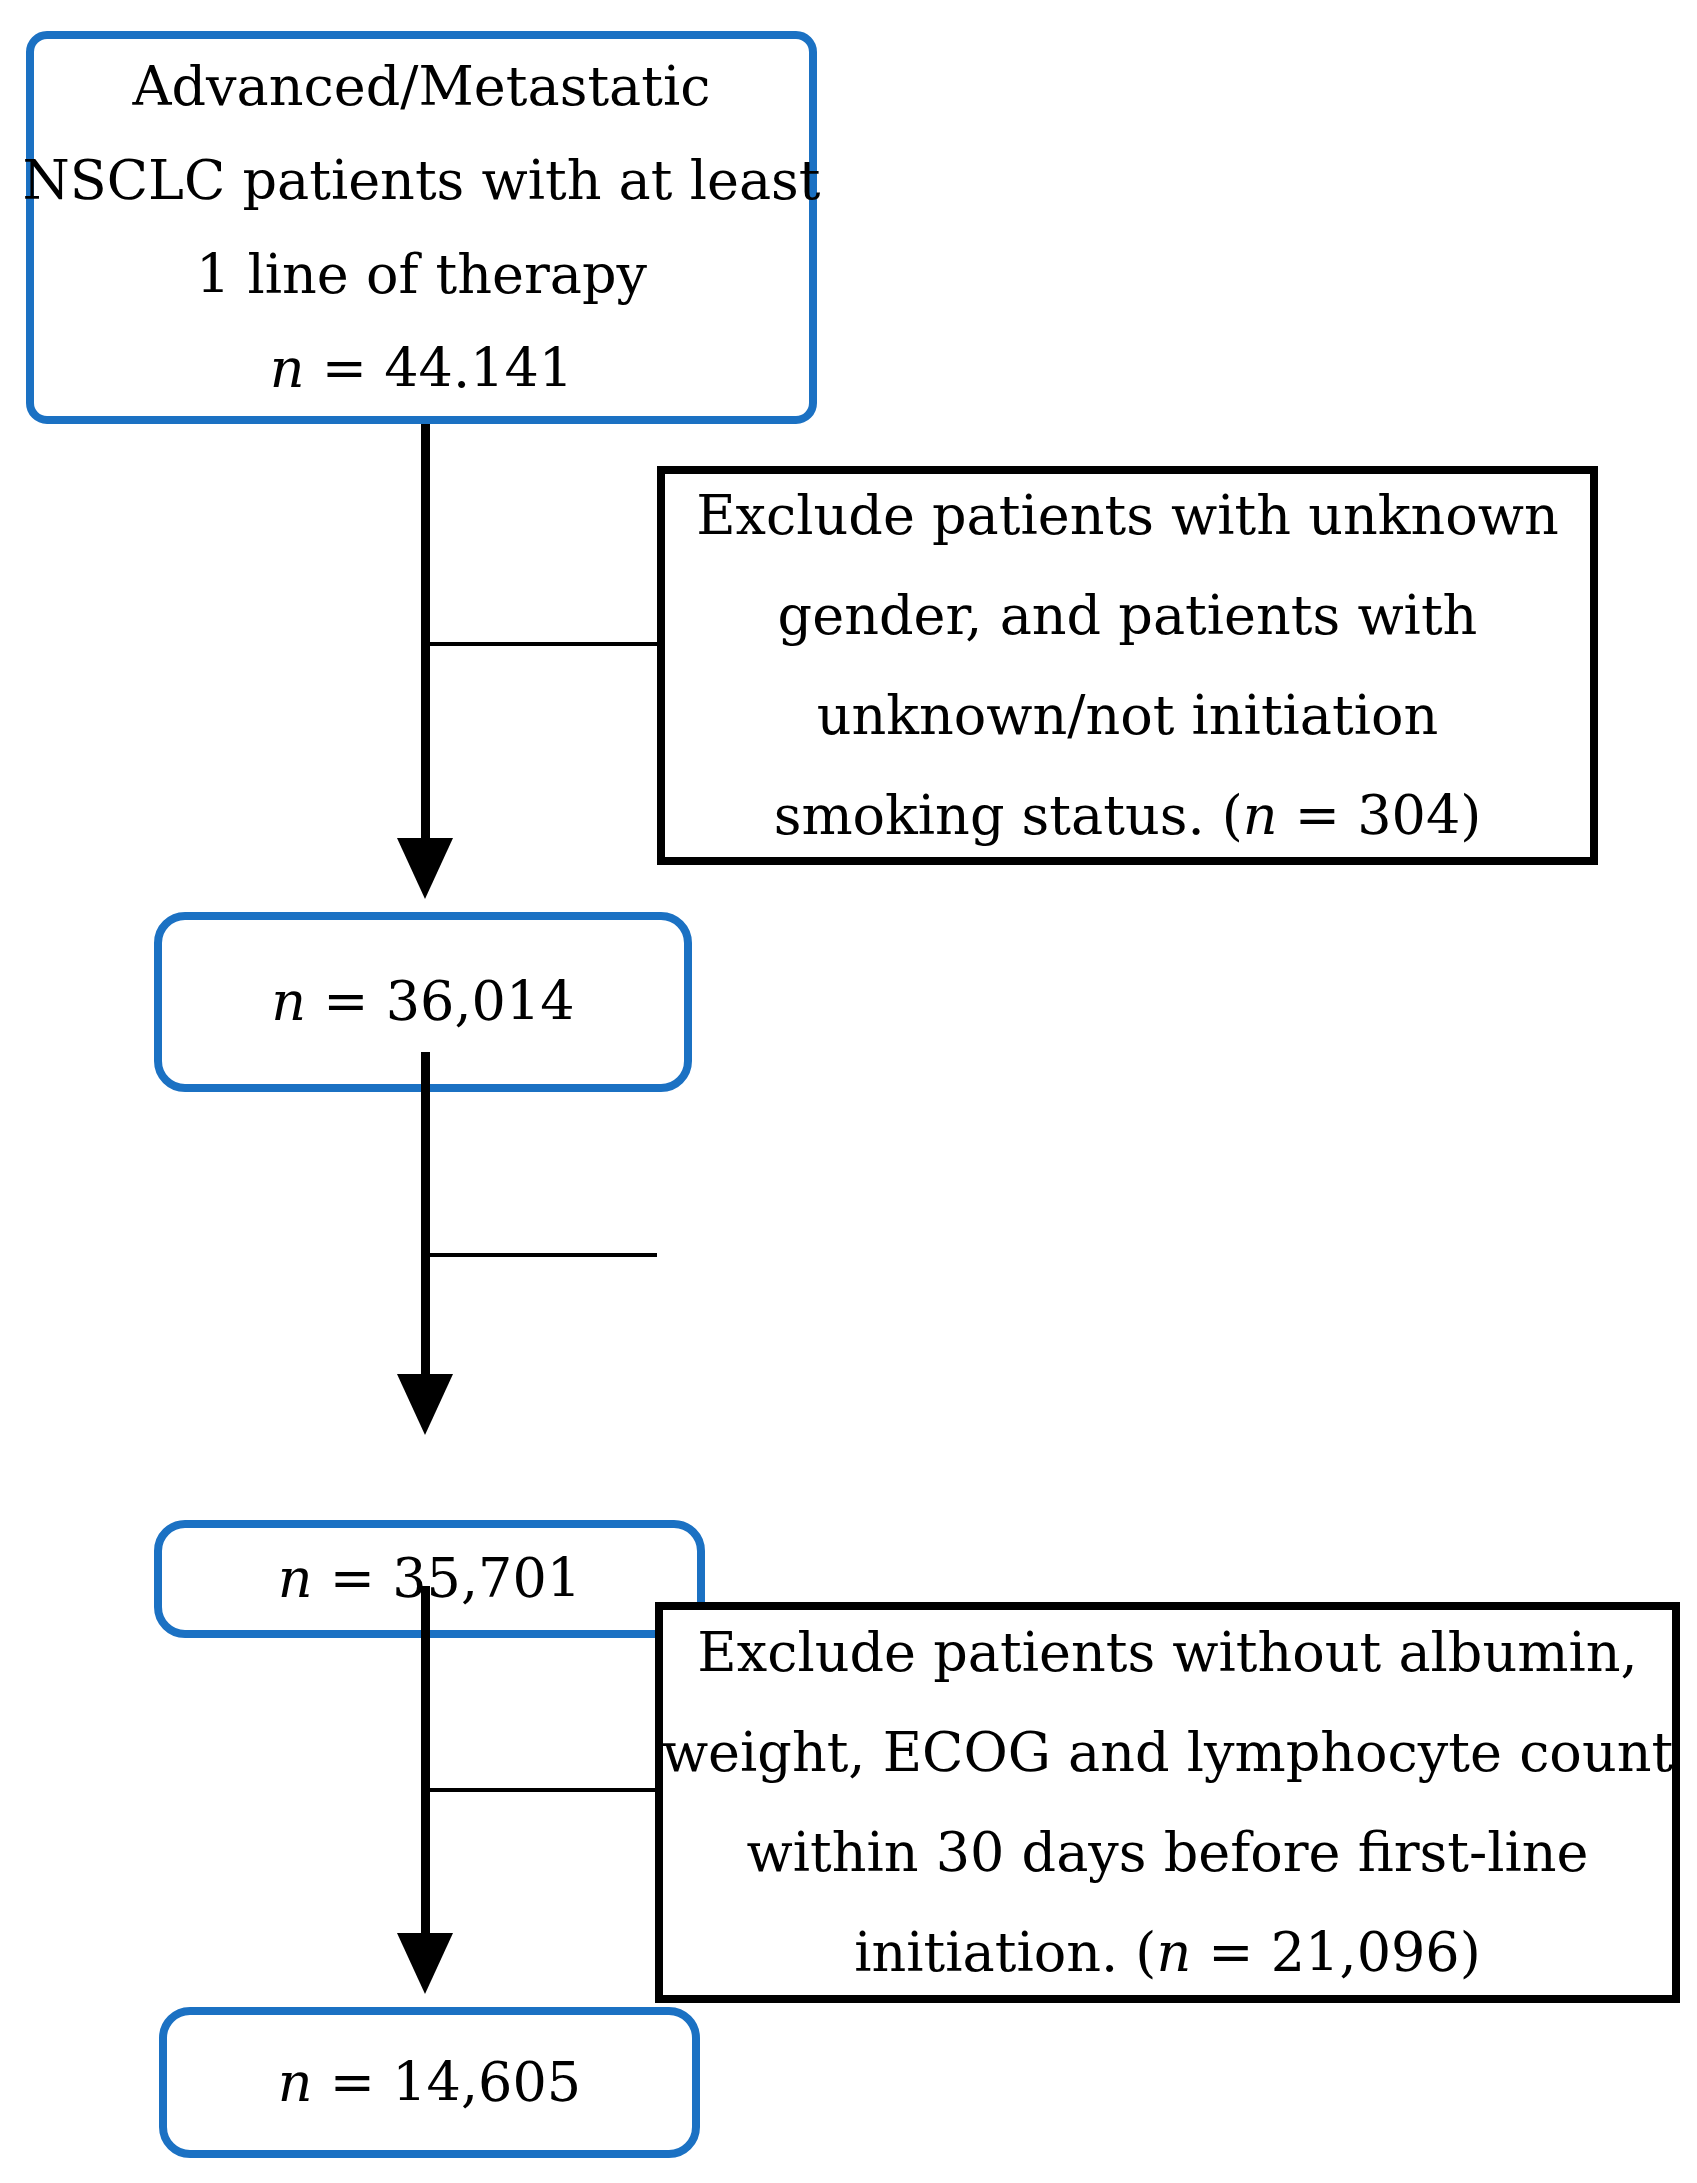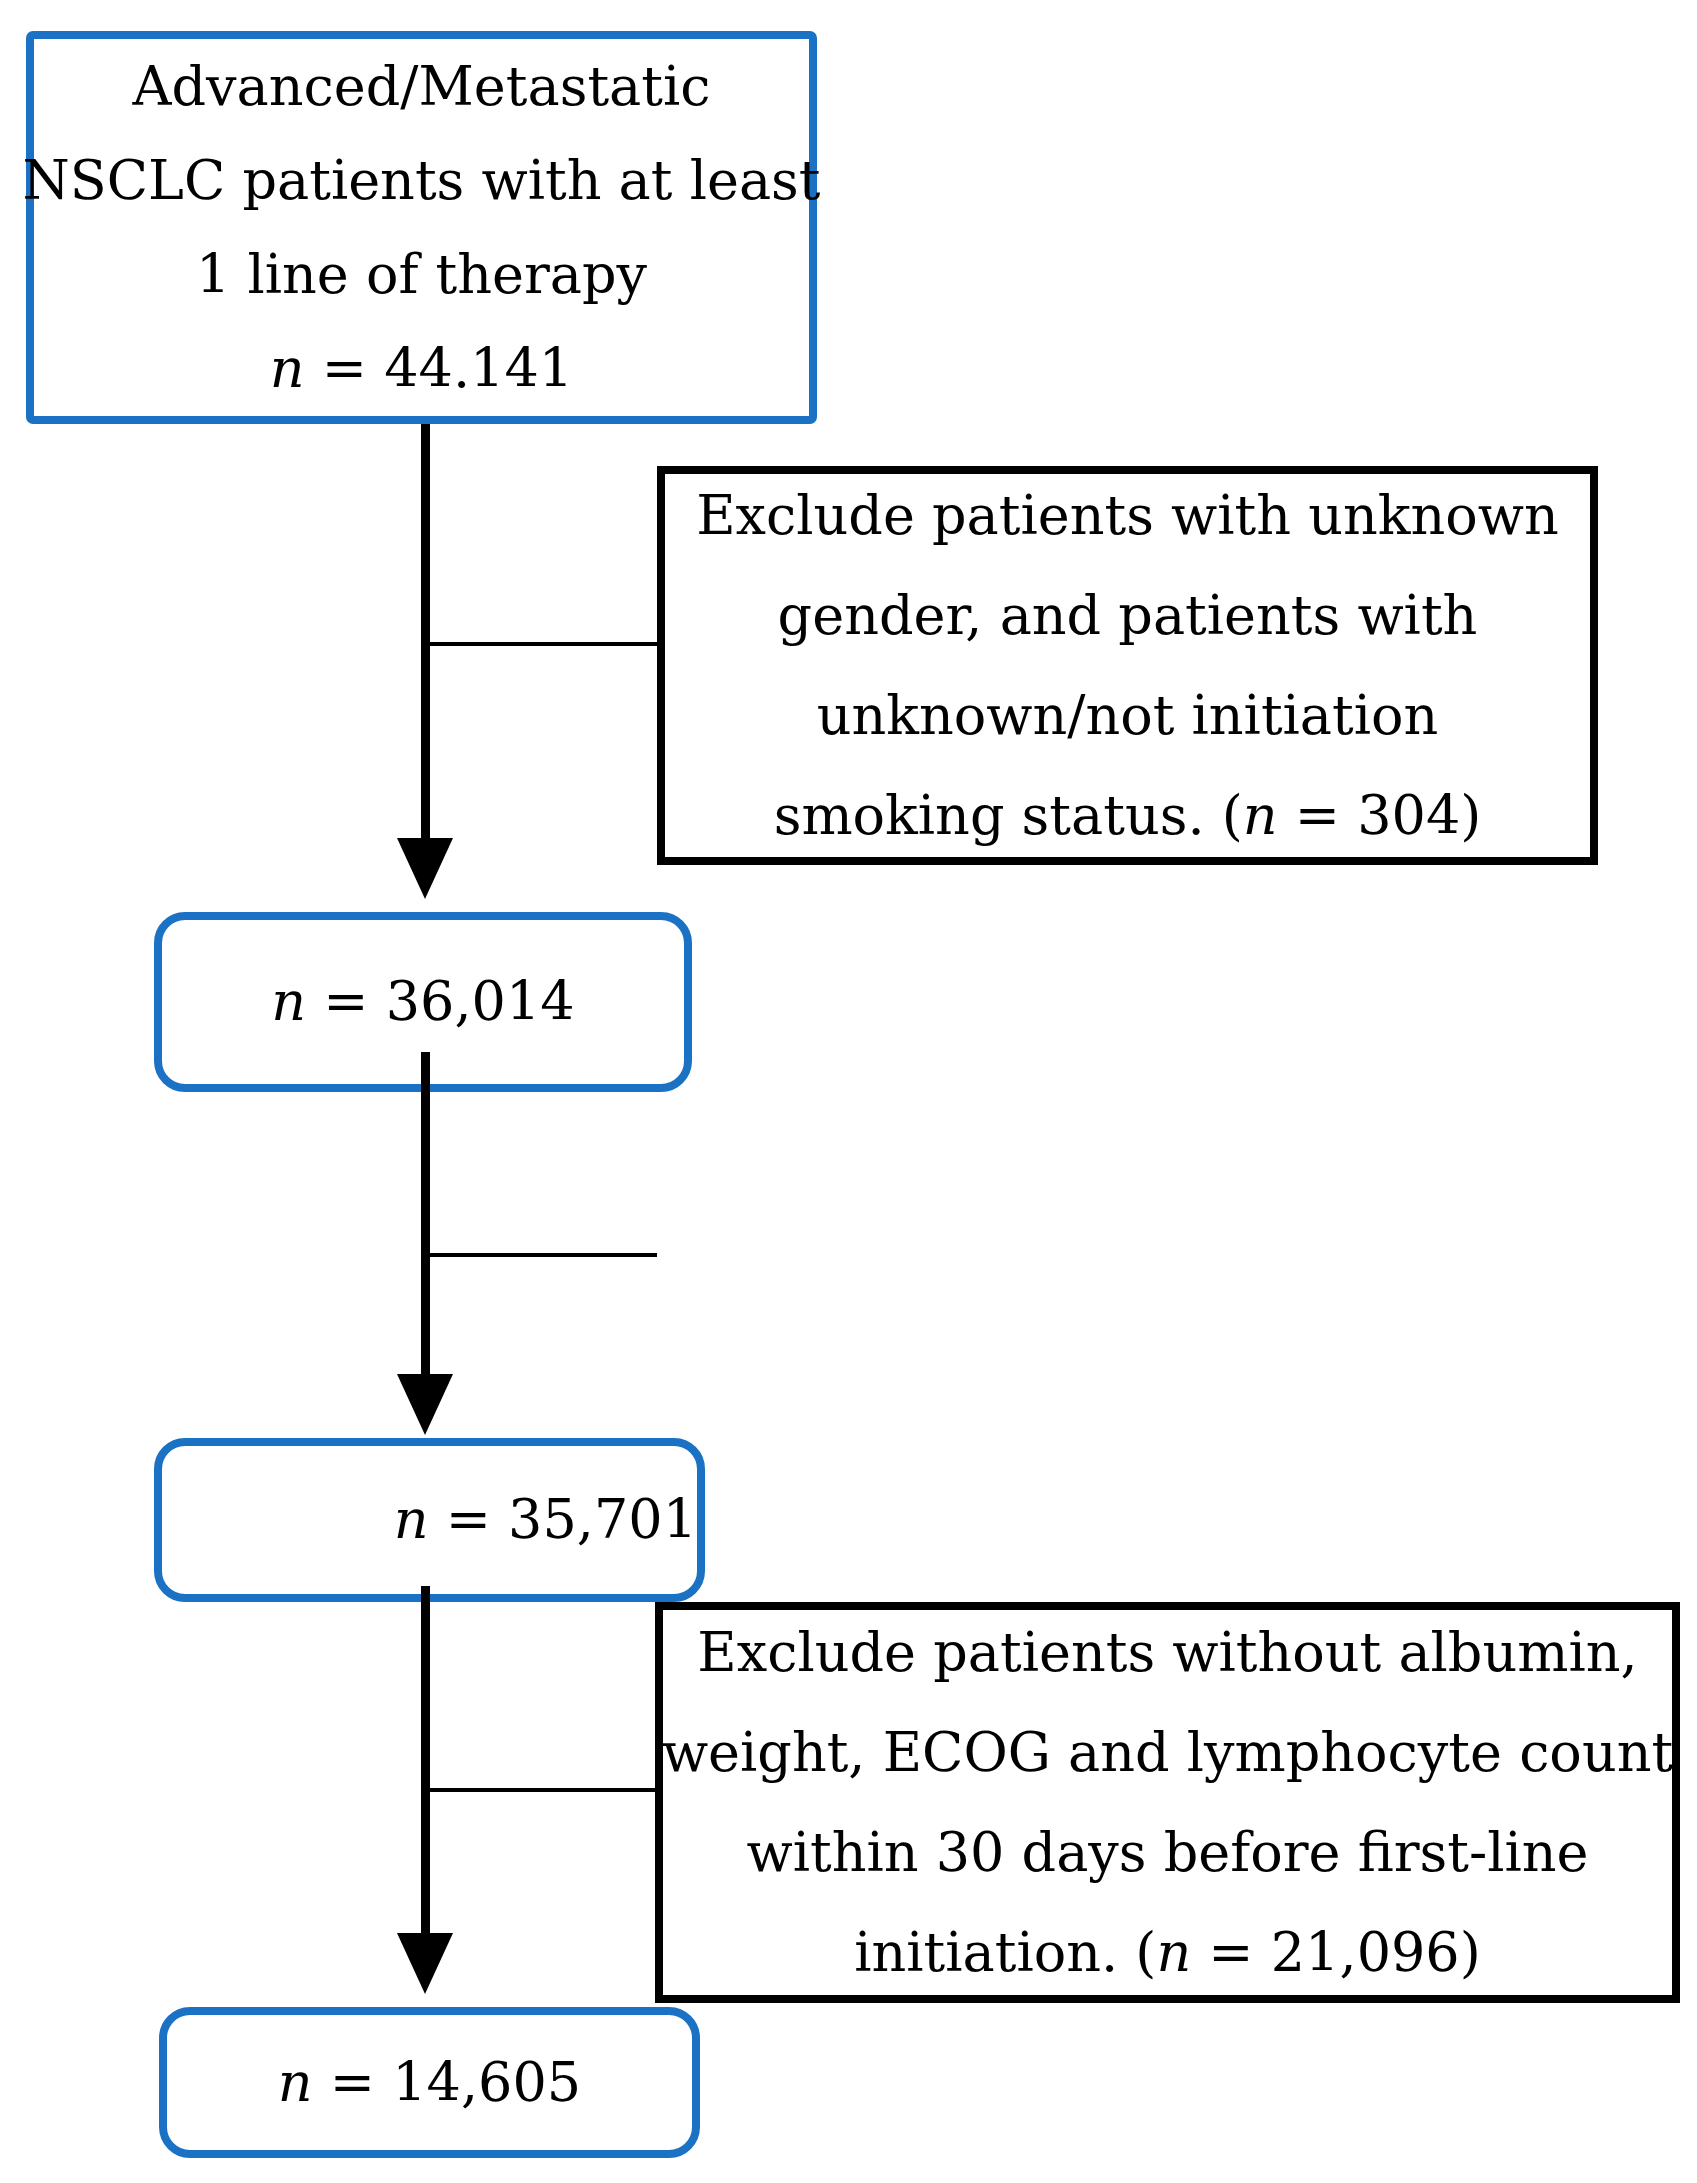--- a/index.html
+++ b/index.html
@@ -15,21 +15,21 @@
     position:absolute;
     box-sizing:border-box;
     background:#ffffff;
     display:flex;
     flex-direction:column;
     justify-content:center;
     align-items:center;
     text-align:center;
   }
   .bluebox{border:8.3px solid #1b71c3;}
-  .bluebox.big{border-radius:7px;}
+  .bluebox.big{border-radius:21px;}
   .bluebox.small{border-radius:31px;}
   .blackbox{border:8.3px solid #000000;gap:8px;}
   .line{
     white-space:nowrap;
     font-size:54px;
     line-height:94px;
     height:94px;
   }
   .blackbox .line{line-height:92px;height:92px;}
   .blackbox.tight .line{line-height:83px;height:83px;}
@@ -70,21 +70,21 @@
   <div class="node bluebox small" style="left:154px;top:912px;width:538px;height:180px;">
     <div class="line"><i>n</i><span> = 36,014</span></div>
   </div>
 
   <div class="stem" style="left:421px;top:1052px;height:322px;"></div>
   <div class="head" style="left:397px;top:1374px;"></div>
 
   <div class="conn" style="left:426px;top:1253px;width:231px;"></div>
 
 
-  <div class="node bluebox small" style="left:154px;top:1438px;width:551px;height:164px;align-items:flex-end;">
+  <div class="node bluebox small" style="left:154px;top:1520px;width:551px;height:118px;">
     <div class="line"><i>n</i><span> = 35,701</span></div>
   </div>
 
   <div class="stem" style="left:421px;top:1586px;height:347px;"></div>
   <div class="head" style="left:397px;top:1933px;"></div>
 
   <div class="conn" style="left:426px;top:1788px;width:229px;"></div>
 
   <div class="node blackbox" style="left:655px;top:1602px;width:1025px;height:401px;align-items:center;">
     <div class="line">Exclude patients without albumin,</div>

